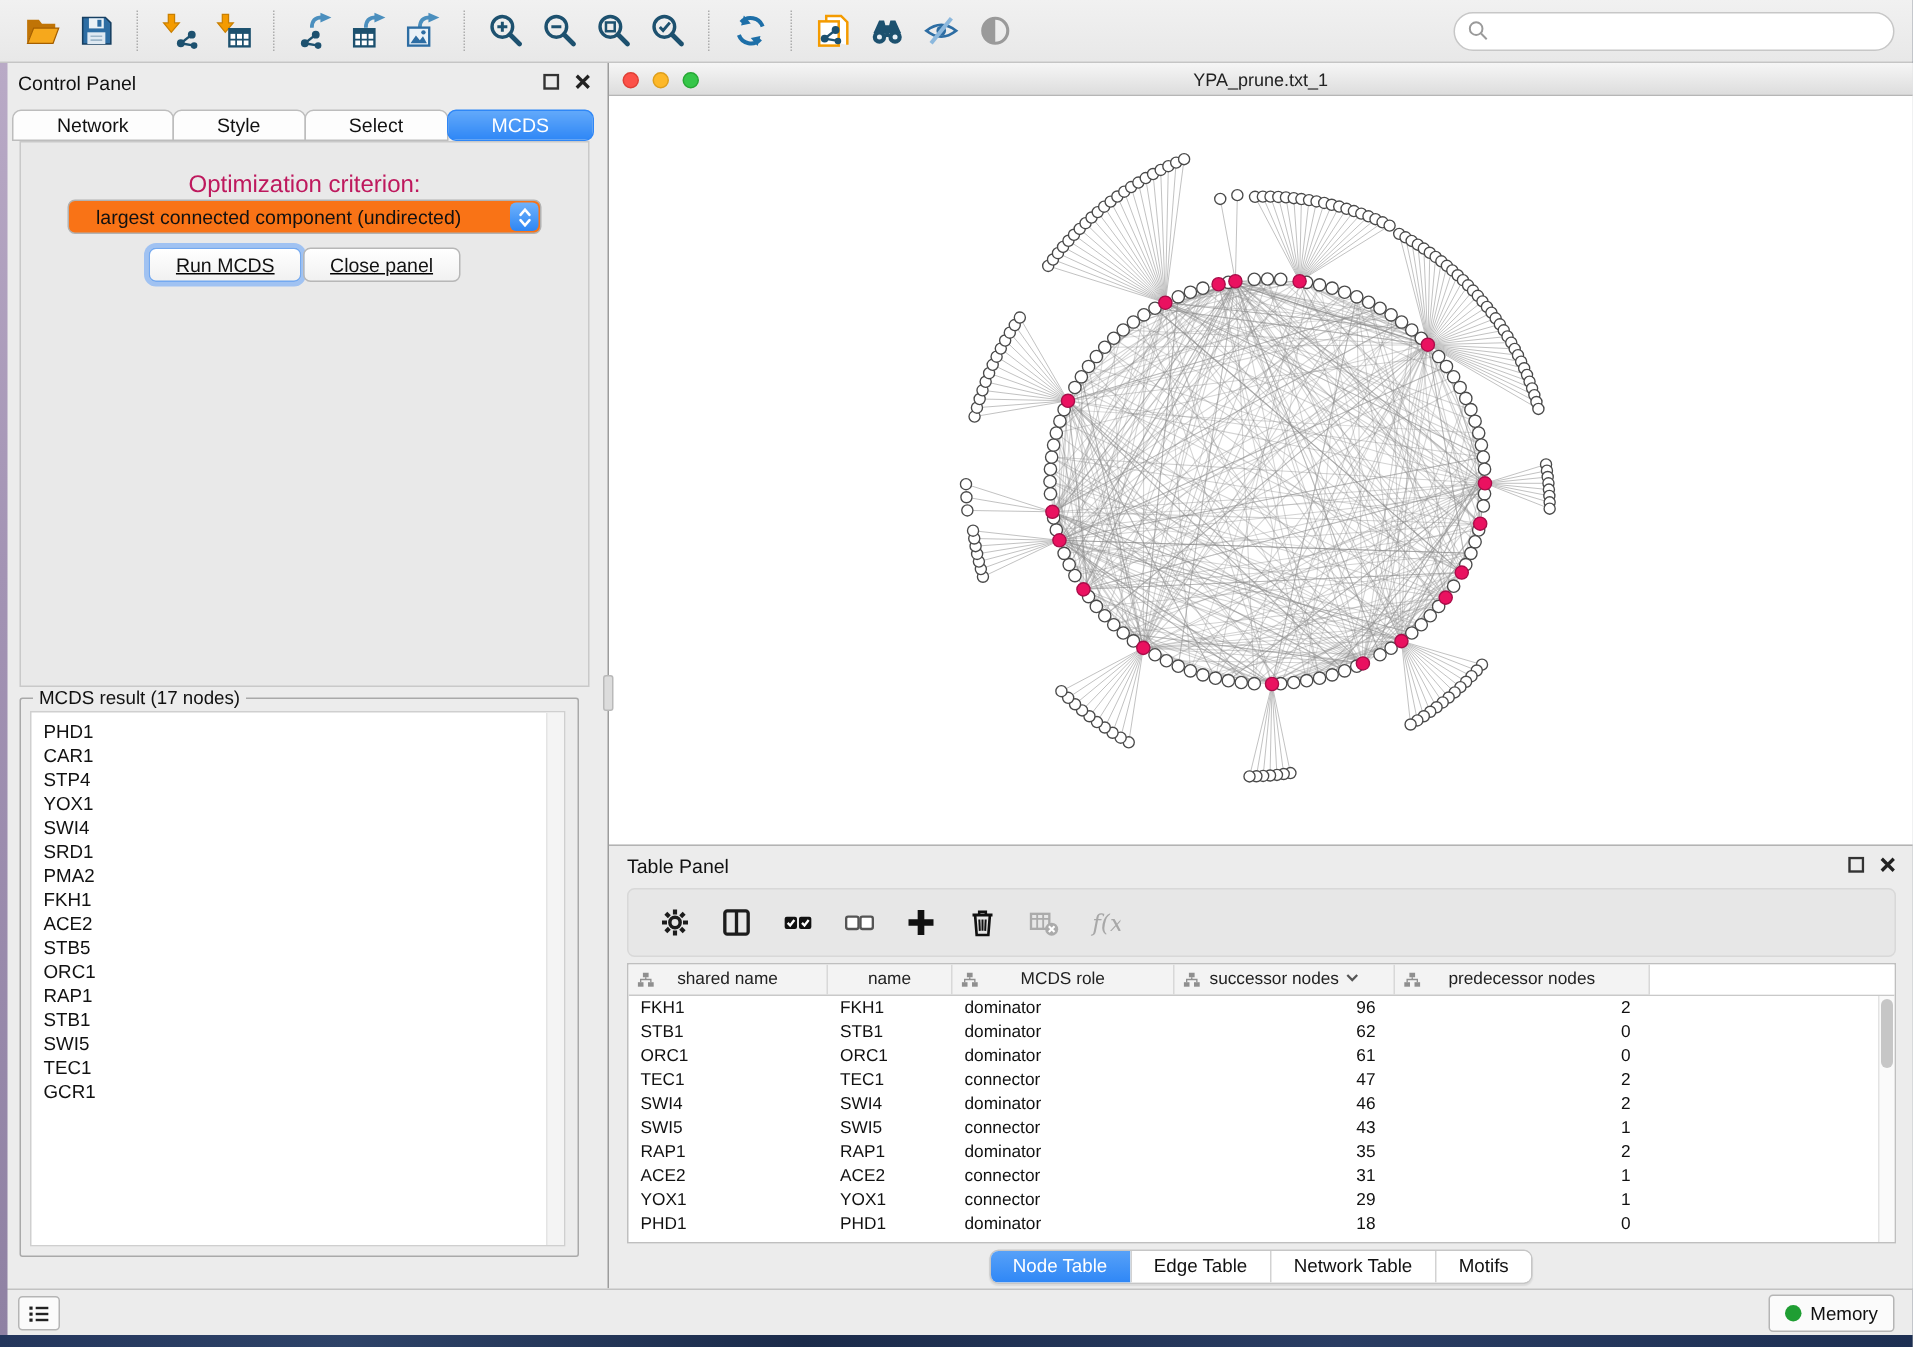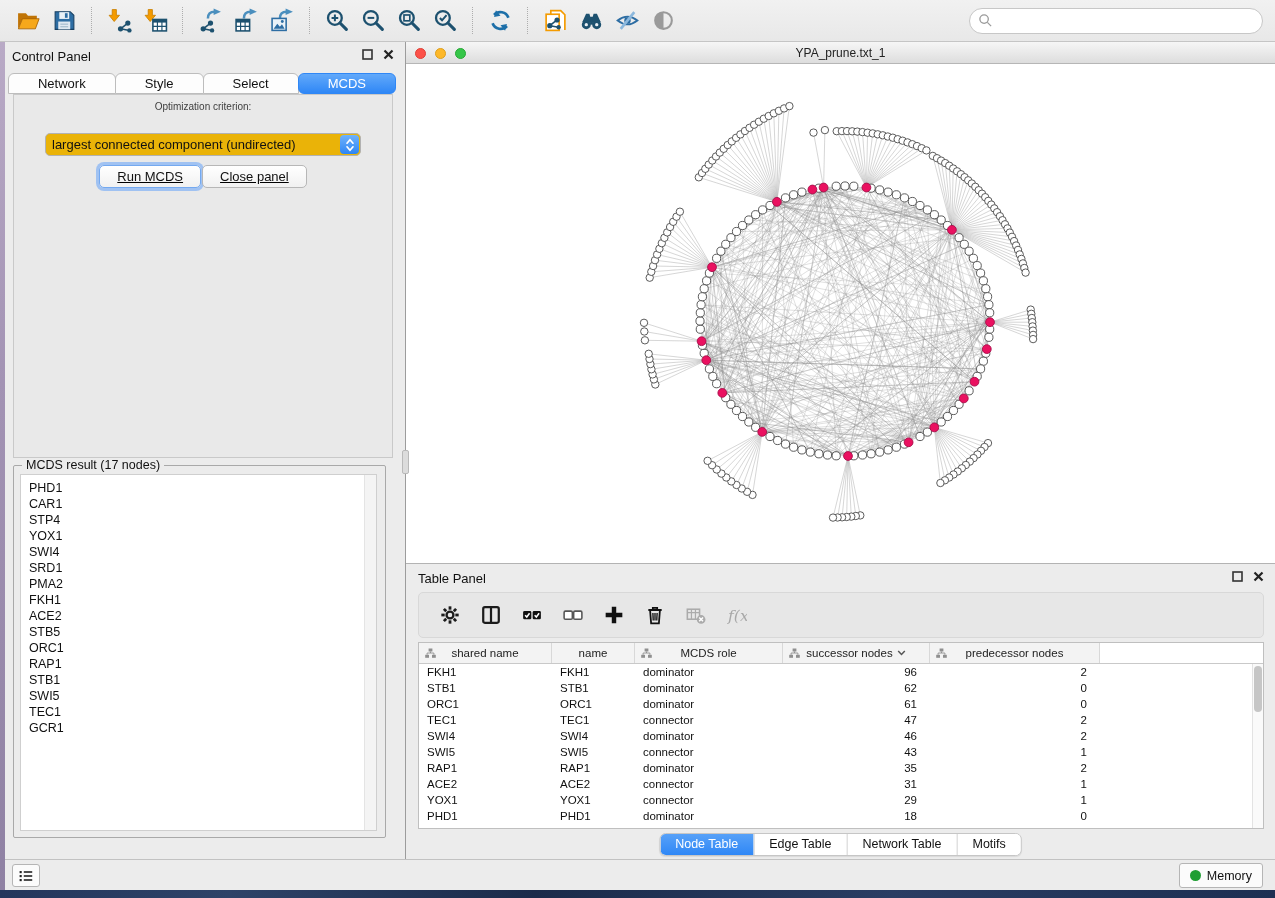--- a/index.html
+++ b/index.html
@@ -35,24 +35,24 @@
   .win-btn svg { width:11px; height:11px; }
 
   #cp-tabs { position:absolute; top:31px; left:0; width:100%; display:flex; justify-content:center; }
   .cp-tab { height:21px; padding:0 29px; background:#fdfdfd; border:1px solid #bdbdbd;
     margin-left:-1px; font-size:13px; line-height:19px; color:#111; border-radius:6px 6px 0 0; }
   .cp-tab.active { background:linear-gradient(#62a9fa,#2f87f6); color:#fff;
     border-color:#2f87f6; border-radius:6px; }
 
   #cp-content { position:absolute; left:13px; top:52px; width:380px; height:364px;
     background:#e9e9e9; border:1px solid #c9c9c9; }
-  #criterion-label { position:absolute; top:6px; width:100%; text-align:center; font-size:10px; color:#404040; }
+  #criterion-label { position:absolute; top:20px; width:100%; text-align:center; font-size:16px; color:#be185d; }
   #criterion-select { position:absolute; left:31px; top:38px; width:316px; height:23px;
-    background:#eab308; border:1px solid #b2b2b2; border-radius:5px; font-size:13px;
-    line-height:21px; padding-left:6px; color:#111; }
+    background:#f97316; border:1px solid #b2b2b2; border-radius:5px; font-size:13px;
+    line-height:21px; padding-left:18px; color:#111; }
   #criterion-select .stepper { position:absolute; right:1px; top:1px; width:19px; height:19px;
     border-radius:4px; background:linear-gradient(#6fb2fb,#2e86f4); display:flex;
     align-items:center; justify-content:center; }
   .cp-btn-row { position:absolute; top:70px; width:100%; display:flex; justify-content:center; gap:1px;text-decoration:underline; }
   .cp-btn { height:23px; border:1px solid #b7b7b7; border-radius:5px;
     background:linear-gradient(#ffffff,#f1f1f1); font-size:13px; padding:0 17px; color:#111;
     font-family:"Liberation Sans",sans-serif; }
   .cp-btn.focused { border-color:#74a9f0; box-shadow:0 0 0 3px rgba(100,162,250,.55); }
 
   #mcds-groupbox { position:absolute; left:13px; top:423px; width:373px; height:373px;

